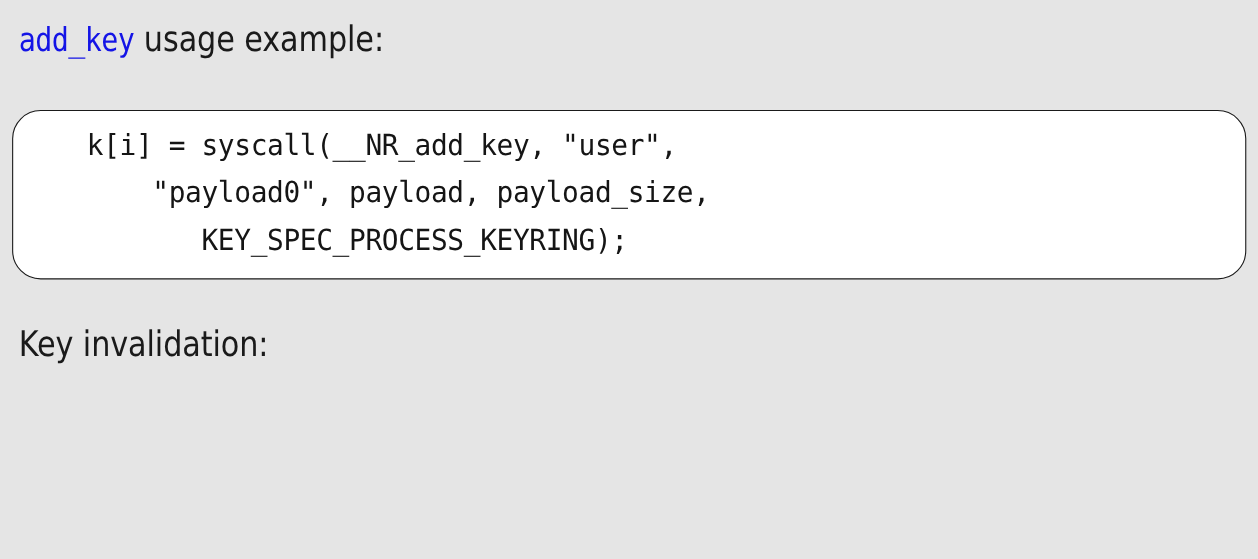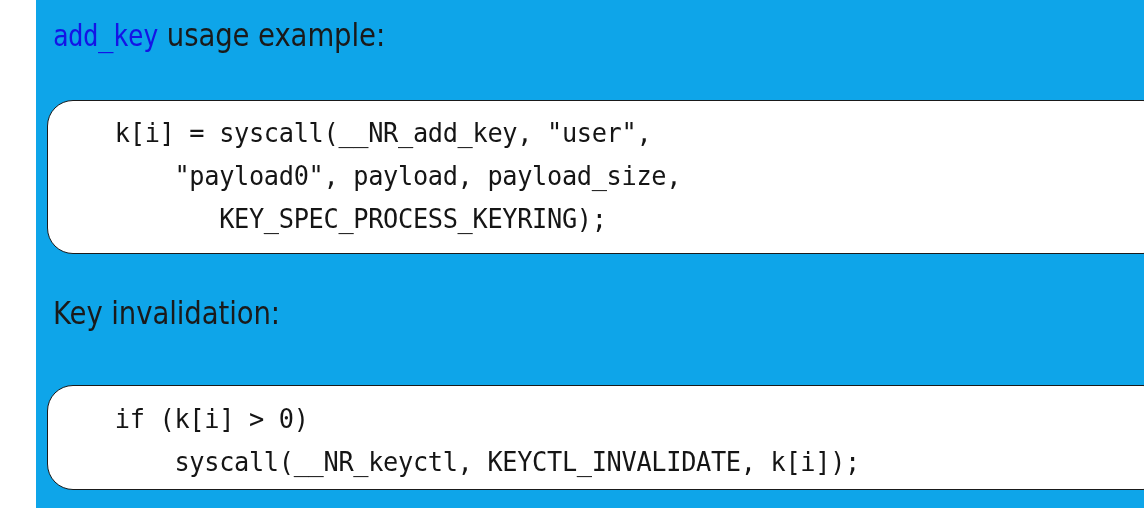--- a/index.html
+++ b/index.html
@@ -13,22 +13,21 @@
     height: 508px;
     position: relative;
     overflow: hidden;
     font-family: "DejaVu Sans", sans-serif;
     -webkit-font-smoothing: antialiased;
   }
 
   .slide {
     position: absolute;
     inset: 0;
-    background: #0ea5e9;
-    margin-left: 36px;
+    background: #e5e5e5;
   }
 
   
   .prose-line {
     position: absolute;
     left: 17px;
     white-space: nowrap;
     font-family: "DejaVu Sans", sans-serif;
     font-size: 32px;
     line-height: 1;
@@ -85,17 +84,14 @@
 <div class="slide">
 
   <div class="prose-line" id="intro-line"><span class="mono-code">add_key</span><span class="plain"> usage example:</span></div>
 
   <div class="code-box" id="code-box-1">
     <div class="code-lines"><span class="code-line">k[i] = syscall(__NR_add_key, "user",</span><span class="code-line">    "payload0", payload, payload_size,</span><span class="code-line">       KEY_SPEC_PROCESS_KEYRING);</span></div>
   </div>
 
   <div class="prose-line" id="invalid-line"><span class="plain">Key invalidation:</span></div>
 
-  <div class="code-box" id="code-box-2">
-    <div class="code-lines"><span class="code-line">if (k[i] &gt; 0)</span><span class="code-line">    syscall(__NR_keyctl, KEYCTL_INVALIDATE, k[i]);</span></div>
-  </div>
 
 </div>
 
 </body></html>

